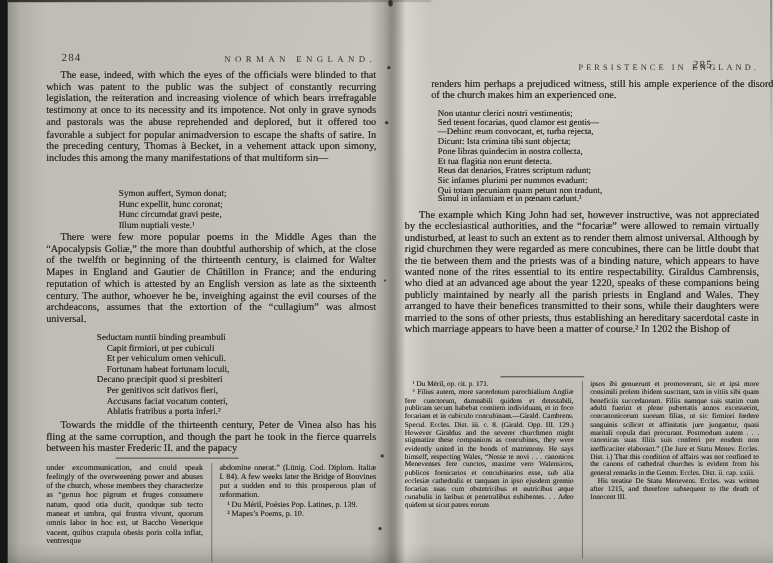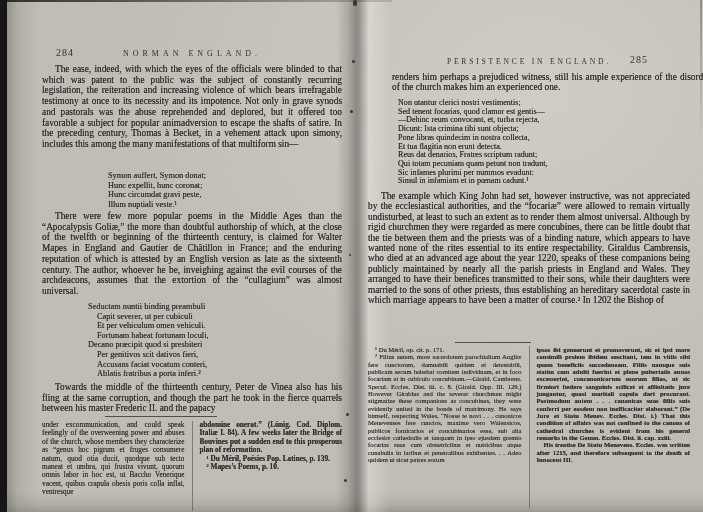--- a/index.html
+++ b/index.html
@@ -20,36 +20,36 @@
   }
   .edge-left { position:absolute; left:0; top:0; width:7px; height:512px; background:#161614; }
   .edge-top { position:absolute; left:7px; top:0; width:385px; height:2px;
     background:linear-gradient(90deg, rgba(25,25,22,.85), rgba(25,25,22,.15)); }
   .edge-right { position:absolute; right:1px; top:0; width:2px; height:140px;
     background:linear-gradient(180deg, rgba(90,88,80,.5), rgba(90,88,80,0)); }
   .speck { position:absolute; background:#26251f; border-radius:50%; opacity:.85; }
 
   .page { position:absolute; inset:0; }
   .pageno { position:absolute; font-size:10px; letter-spacing:1px; }
-  .header { position:absolute; font-size:8px; letter-spacing:4px; text-align:center; white-space:nowrap; }
+  .header { position:absolute; font-size:8px; letter-spacing:4px; text-align:right; white-space:nowrap; }
 
   .body { position:absolute; text-align:justify; font-size:9.3px; line-height:10.7px;
           text-shadow:0 0 .5px rgba(50,48,43,.85); margin:0; }
   .ind { text-indent:13px; }
 
   .verse { position:absolute; font-size:8.3px; line-height:9.6px;
            text-shadow:0 0 .4px rgba(50,48,43,.8); }
   .vl { white-space:nowrap; }
   .vi { padding-left:9px; }
 
   .fn-rule { position:absolute; height:1px; background:#504e47; }
   .fnotes { position:absolute; display:flex; overflow:hidden;
             text-align:justify; text-shadow:0 0 .4px rgba(50,48,43,.75); }
   .fn-col { flex:1; }
-  .fn-col2 { border-left:1px solid rgba(70,68,62,.55); padding-left:7px; margin-left:7px;font-weight:bold; }
+  .fn-col2 { border-left:1px solid rgba(70,68,62,.55); padding-left:7px; margin-left:7px; }
   .fn-p { margin:0; text-indent:7px; }
   .noind { text-indent:0; }
 
   
   .lp-pageno { left:56px; top:47px; }
   .lp-header { left:42px; width:300px; top:49px; }
   .lp-para1 { left:42px; top:64px; width:300px; }
   .lp-verse1 { left:42px; top:171px; width:300px; padding-left:66px; box-sizing:border-box; }
   .lp-para2 { left:42px; top:211px; width:300px; }
   .lp-verse2 { left:42px; top:302px; width:300px; padding-left:46px; box-sizing:border-box; }
@@ -92,21 +92,21 @@
       <div class="vl">Symon auffert, Symon donat;</div>
       <div class="vl">Hunc expellit, hunc coronat;</div>
       <div class="vl">Hunc circumdat gravi peste,</div>
       <div class="vl">Illum nuptiali veste.¹</div>
     </div>
 
     <p class="body ind lp-para2">There were few more popular poems in the Middle Ages than the “Apocalypsis Goliæ,” the more than doubtful authorship of which, at the close of the twelfth or beginning of the thirteenth century, is claimed for Walter Mapes in England and Gautier de Châtillon in France; and the enduring reputation of which is attested by an English version as late as the sixteenth century. The author, whoever he be, inveighing against the evil courses of the archdeacons, assumes that the extortion of the “cullagium” was almost universal.</p>
 
     <div class="verse lp-verse2">
       <div class="vl">Seductam nuntii binding preambuli</div>
-      <div class="vl vi">Capit severer, ut per cubiculi</div>
+      <div class="vl vi">Capit firmiori, ut per cubiculi</div>
       <div class="vl vi">Et per vehiculum omen vehiculi.</div>
       <div class="vl vi">Fortunam habeat fortunam loculi,</div>
       <div class="vl">Decano præcipit quod si presbiteri</div>
       <div class="vl vi">Per genitivos scit dativos fieri,</div>
       <div class="vl vi">Accusans faciat vocatum conteri,</div>
       <div class="vl vi">Ablatis fratribus a porta inferi.²</div>
     </div>
 
     <p class="body ind lp-para3">Towards the middle of the thirteenth century, Peter de Vinea also has his fling at the same corruption, and though the part he took in the fierce quarrels between his master Frederic II. and the papacy</p>
 
@@ -131,22 +131,22 @@
     <p class="body noind rp-para1">renders him perhaps a prejudiced witness, still his ample experience of the disorders of the church makes him an experienced one.</p>
 
     <div class="verse rp-verse">
       <div class="vl">Non utantur clerici nostri vestimentis;</div>
       <div class="vl">Sed tenent focarias, quod clamor est gentis—</div>
       <div class="vl">—Dehinc reum convocant, et, turba rejecta,</div>
       <div class="vl">Dicunt: Ista crimina tibi sunt objecta;</div>
       <div class="vl">Pone libras quindecim in nostra collecta,</div>
       <div class="vl">Et tua flagitia non erunt detecta.</div>
       <div class="vl">Reus dat denarios, Fratres scriptum radunt;</div>
+      <div class="vl">Sic infames plurimi per nummos evadunt:</div>
       <div class="vl">Qui totam pecuniam quam petunt non tradunt,</div>
-      <div class="vl">Sic infames plurimi per nummos evadunt:</div>
       <div class="vl">Simul in infamiam et in pœnam cadunt.¹</div>
     </div>
 
     <p class="body ind rp-para2">The example which King John had set, however instructive, was not appreciated by the ecclesiastical authorities, and the “focariæ” were allowed to remain virtually undisturbed, at least to such an extent as to render them almost universal. Although by rigid churchmen they were regarded as mere concubines, there can be little doubt that the tie between them and the priests was of a binding nature, which appears to have wanted none of the rites essential to its entire respectability. Giraldus Cambrensis, who died at an advanced age about the year 1220, speaks of these companions being publicly maintained by nearly all the parish priests in England and Wales. They arranged to have their benefices transmitted to their sons, while their daughters were married to the sons of other priests, thus establishing an hereditary sacerdotal caste in which marriage appears to have been a matter of course.² In 1202 the Bishop of</p>
 
     <div class="fn-rule rp-rule"></div>
 
     <div class="fnotes rp-fn">
       <div class="fn-col">
         <p class="fn-p">¹ Du Méril, op. cit. p. 171.</p>

